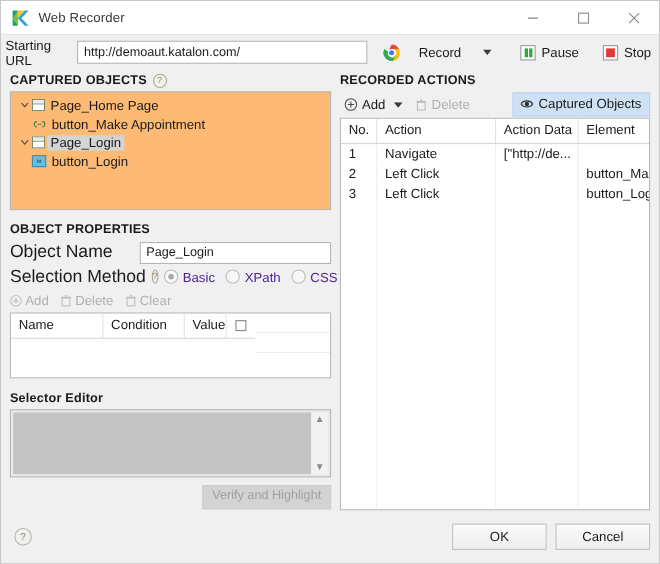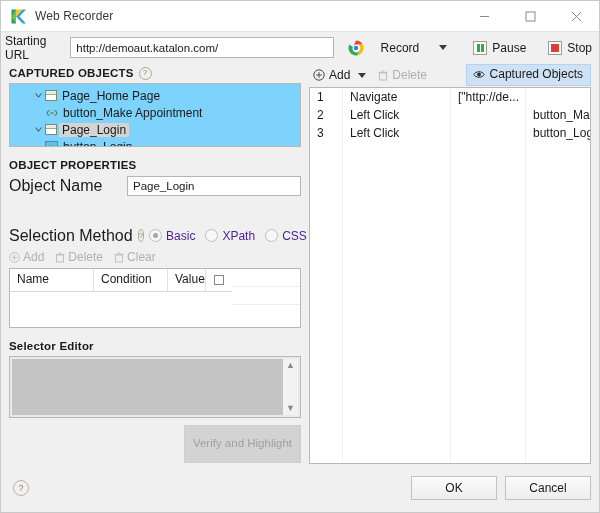--- a/index.html
+++ b/index.html
@@ -147,27 +147,26 @@
     font-weight: normal;
     display: inline-flex;
     align-items: center; justify-content: center;
     margin-left: 5px;
     line-height: 1;
   }
 
   
   .tree {
     border: 1px solid #b8b8b8;
-    background: #7dd3fc;
-    height: 64px;
+    background: #fdba74;
+    height: 108px;
     box-sizing: border-box;
     overflow: hidden;
     flex: none;
     padding-top: 3px;
-    padding-left: 16px;
   }
   .tree-row {
     height: 17px;
     display: flex;
     align-items: center;
     font-size: 12px;
     color: #1a1a1a;
     padding-left: 6px;
   }
   .tree-row.selected .tree-label {
@@ -229,21 +228,21 @@
     box-sizing: border-box;
     border: 1px solid #b5b5b5;
     background: #ffffff;
     font-family:"Liberation Sans",sans-serif;
     font-size: 11.5px;
     color:#1a1a1a;
     padding: 0 5px;
     outline: none;
   }
   .sel-method-row {
-    display: flex; align-items: center; height: 21px; flex:none;margin-top:28px;
+    display: flex; align-items: center; height: 21px; flex:none;
   }
   .radio-group { display:flex; align-items:center; margin-left: 5px; }
   .radio {
     display:flex; align-items:center;
     margin-right: 10px;
     color: #4c1d95;
     font-size: 12px;
   }
   .radio .dot {
     width: 11px; height: 11px;
@@ -343,21 +342,21 @@
     display:flex; justify-content:flex-end;
     margin-top: 7px;
     flex:none;
   }
   .verify-btn {
     background: #d3d3d3;
     color: #a0a0a0;
     border: 1px solid #cecece;
     font-family:"Liberation Sans",sans-serif;
     font-size: 11.5px;
-    padding: 12px 8px;
+    padding: 4px 8px;
     line-height: 1;
   }
 
   
   .ra-toolbar {
     display: flex;
     align-items: center;
     height: 24px;
     flex: none;
     gap: 0;
@@ -692,20 +691,23 @@
         </div>
       </div>
 
       <div class="verify-row">
         <div class="verify-btn">Verify and Highlight</div>
       </div>
     </div>
 
     <div class="right-col">
 
+      <div class="section-head">
+        <span>RECORDED ACTIONS</span>
+      </div>
 
       <div class="ra-toolbar">
         <span class="ra-add">
           <svg width="12" height="12" viewBox="0 0 12 12">
               <circle cx="6" cy="6" r="5.2" fill="none" stroke="#4a4a4a"></circle>
               <line x1="6" y1="3.2" x2="6" y2="8.8" stroke="#4a4a4a"></line>
               <line x1="3.2" y1="6" x2="8.8" y2="6" stroke="#4a4a4a"></line>
             </svg>
           <span>Add</span>
         </span>
@@ -727,20 +729,26 @@
             <svg width="12" height="9" viewBox="0 0 12 9">
                 <path d="M0.7 4.5 C3 0.8 9 0.8 11.3 4.5 C9 8.2 3 8.2 0.7 4.5 Z" fill="none" stroke="#333" stroke-width="1"></path>
                 <circle cx="6" cy="4.5" r="2" fill="#333"></circle>
               </svg>
           </span>
           <span>Captured Objects</span>
         </span>
       </div>
 
       <div class="ra-table">
+        <div class="ra-head">
+          <div class="rc1">No.</div>
+          <div class="rc2">Action</div>
+          <div class="rc3">Action Data</div>
+          <div class="rc4">Element</div>
+        </div>
         <div class="ra-row">
           <div class="rc1">1</div>
           <div class="rc2">Navigate</div>
           <div class="rc3">["http://de...</div>
           <div class="rc4"></div>
         </div>
         <div class="ra-row">
           <div class="rc1">2</div>
           <div class="rc2">Left Click</div>
           <div class="rc3"></div>

